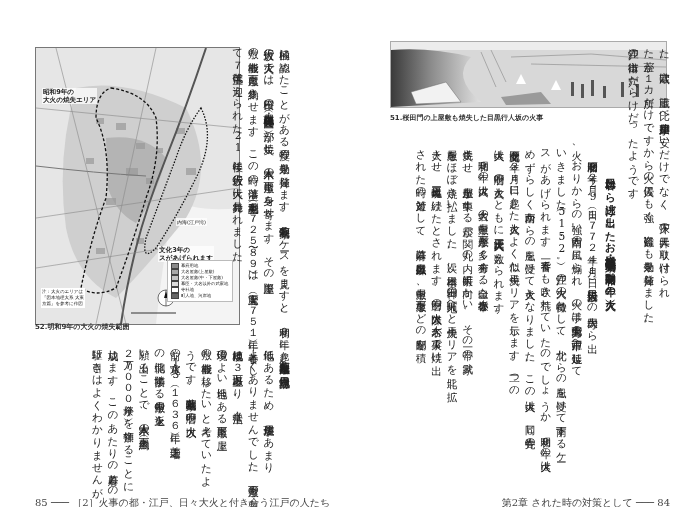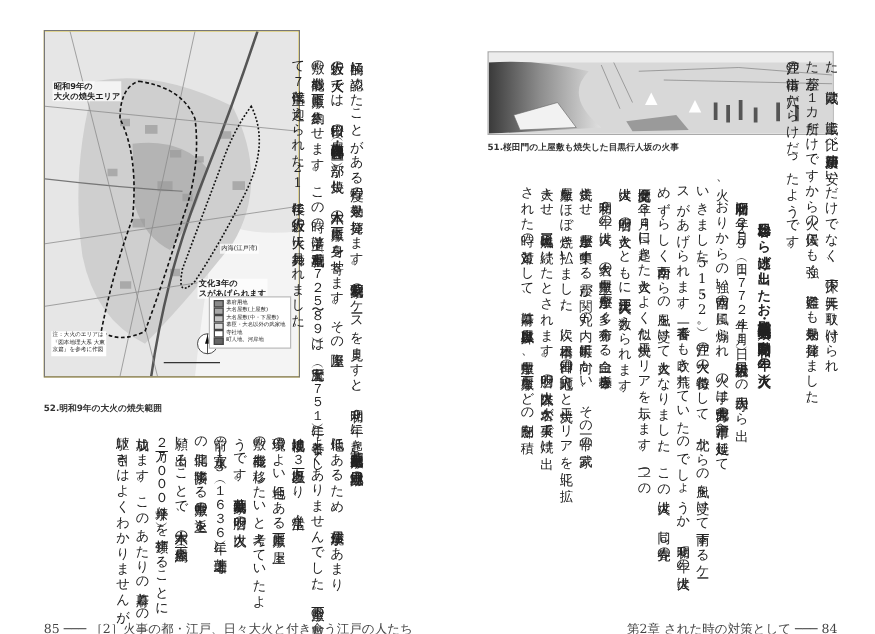--- a/index.html
+++ b/index.html
@@ -10,22 +10,22 @@
   #right-page{left:350px;width:350px;}
   .vtext{position:absolute;writing-mode:vertical-rl;text-orientation:upright;
          font-size:10.6px;line-height:15.6px;letter-spacing:0.4px;white-space:nowrap;}
   .vtext p{margin:0;}
   .heading{font-family:"DejaVu Sans","Liberation Sans",sans-serif;font-weight:bold;
            font-size:10.6px;letter-spacing:0.5px;}
   .caption{position:absolute;font-family:"DejaVu Sans","Liberation Sans",sans-serif;
            font-size:7px;font-weight:bold;color:#333;white-space:nowrap;}
   .footer{position:absolute;top:496px;font-size:10px;color:#444;white-space:nowrap;}
   
-  #map{position:absolute;left:35px;top:24px;width:203px;height:276px;
-       border:1px solid #777;background:#fde047;overflow:hidden;}
+  #map{position:absolute;left:35px;top:47px;width:203px;height:276px;
+       border:1px solid #777;background:#14b8a6;overflow:hidden;}
   .map-label{position:absolute;font-family:"DejaVu Sans","Liberation Sans",sans-serif;
        font-size:6.6px;font-weight:bold;color:#222;background:rgba(255,255,255,0.75);
        line-height:8px;padding:0 1px;}
   .legend{position:absolute;right:6px;bottom:22px;width:58px;background:#fff;
           padding:2px 3px;border:1px solid #bbb;}
   .legend-item{display:flex;align-items:center;font-size:4.3px;
                font-family:"DejaVu Sans","Liberation Sans",sans-serif;line-height:6px;height:6px;}
   .swatch{width:6px;height:3.5px;border:0.5px solid #444;margin-right:2px;flex:none;}
   .map-note{position:absolute;left:5px;bottom:16px;font-size:4.5px;line-height:6px;
             font-family:"DejaVu Sans","Liberation Sans",sans-serif;background:#fff;padding:1px;}

